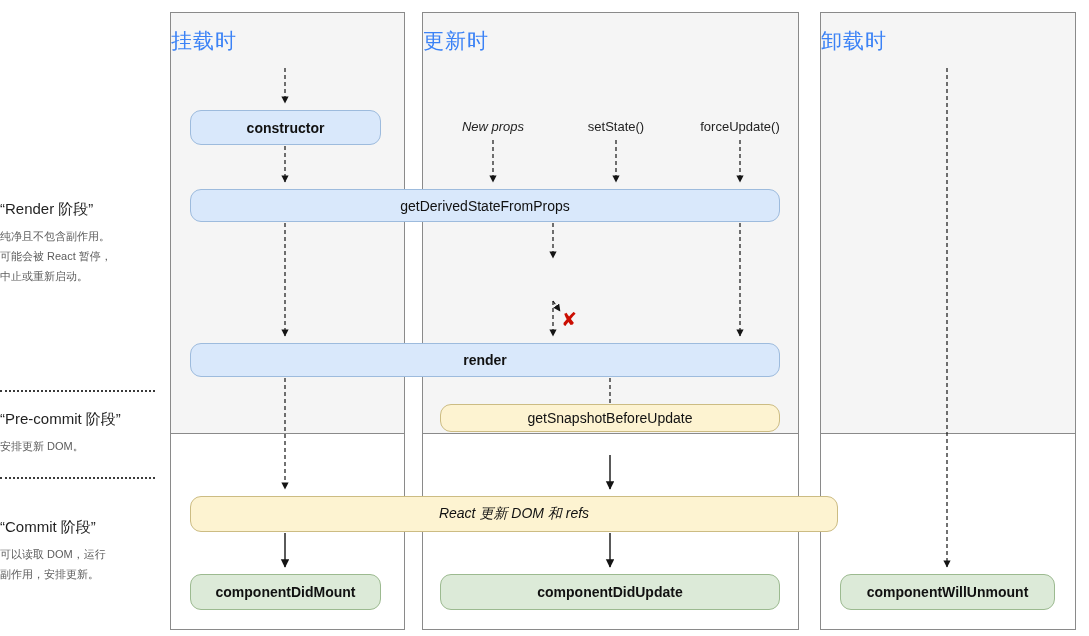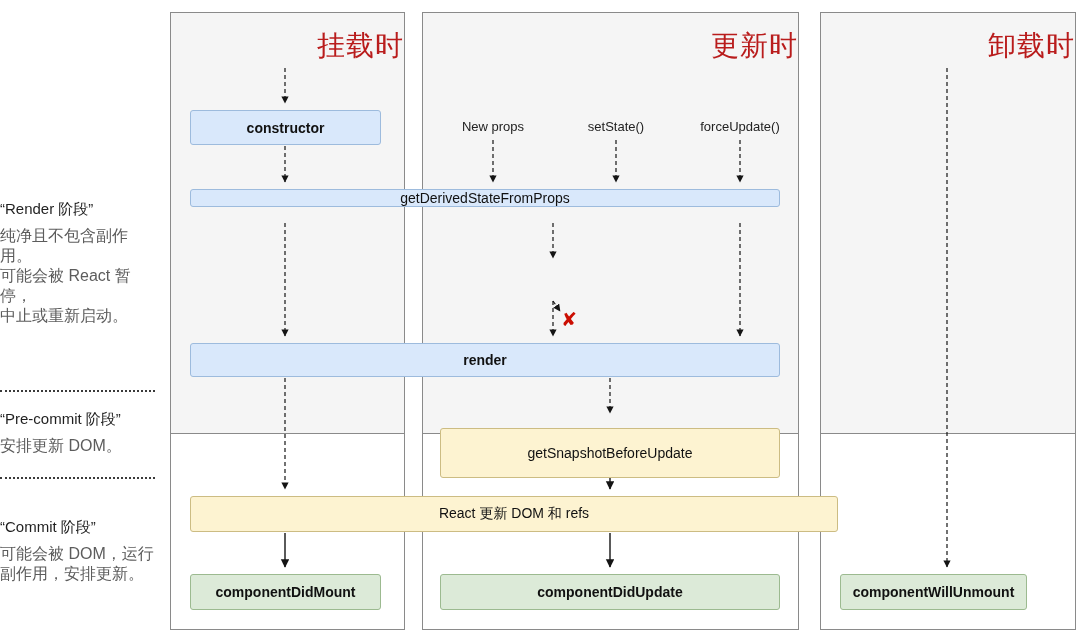--- a/index.html
+++ b/index.html
@@ -2,39 +2,39 @@
 <html><head>
 <meta charset="utf-8">
 <style>
   *{margin:0;padding:0;box-sizing:border-box}
   html,body{background:#fff}
   body{font-family:"Liberation Sans","DejaVu Sans",sans-serif;color:#111}
   .stage{position:relative;width:1089px;height:636px;background:#fff;overflow:hidden}
 
   .panel{position:absolute;top:12px;height:618px;border:1px solid #8a8a8a;background:#fff;z-index:1}
   .panel-top{position:absolute;left:0;right:0;top:0;height:421px;background:#f5f5f5;border-bottom:1px solid #8a8a8a}
-  .col-title{position:absolute;top:14px;left:0;right:0;text-align:right;font-size:28px;color:#b91c1c;letter-spacing:1px}
+  .col-title{position:absolute;top:14px;left:0;right:0;text-align:left;font-size:21px;color:#3b82f6;letter-spacing:1px}
 
   .arrows{position:absolute;left:0;top:0;z-index:4}
   .dash{stroke:#141414;stroke-width:1.2;stroke-dasharray:4 3;fill:none}
   .sol{stroke:#141414;stroke-width:1.4;fill:none}
 
   .node{position:absolute;z-index:6;display:flex;align-items:center;justify-content:center;
-        border:1px solid;border-radius:3px;font-size:14px;color:#111;text-align:center}
+        border:1px solid;border-radius:11px;font-size:14px;color:#111;text-align:center}
   .blue{background:#d9e8fb;border-color:#9dbbdd}
   .yellow{background:#fdf3d1;border-color:#ccbc83}
   .green{background:#dcead8;border-color:#9cba90}
   .bold{font-weight:700}
-  .italic{}
+  .italic{font-style:italic}
 
   .trigger{position:absolute;top:119px;width:110px;text-align:center;font-size:13px;color:#222;z-index:6}
 
   .phase{position:absolute;left:0;width:158px;text-align:left;z-index:2}
   .phase-title{font-size:15px;color:#1f1f1f;margin-bottom:7px}
-  .phase-line{font-size:16px;color:#5c5c5c;line-height:20px}
+  .phase-line{font-size:11px;color:#5c5c5c;line-height:20px}
   .dotsep{position:absolute;left:0;width:155px;height:0;border-top:2px dotted #3a3a3a;z-index:2}
 
   .abort-x{position:absolute;left:561px;top:309px;z-index:7;color:#cb0e02;font-size:19px;font-weight:700;line-height:22px}
 </style>
 </head>
 <body>
 
 <div class="stage">
 
   <div class="panel" style="left:170px;width:235px">
@@ -57,21 +57,21 @@
     <div class="phase-line">中止或重新启动。</div>
   </div>
   <div class="dotsep" style="top:390px"></div>
   <div class="phase" style="top:410px">
     <div class="phase-title">“Pre-commit 阶段”</div>
     <div class="phase-line">安排更新 DOM。</div>
   </div>
   <div class="dotsep" style="top:477px"></div>
   <div class="phase" style="top:518px">
     <div class="phase-title">“Commit 阶段”</div>
-    <div class="phase-line">可能会被 DOM，运行</div>
+    <div class="phase-line">可以读取 DOM，运行</div>
     <div class="phase-line">副作用，安排更新。</div>
   </div>
 
   <svg class="arrows" width="1089" height="636">
     <defs>
       <marker id="ah" markerWidth="8" markerHeight="8" refX="5.5" refY="3" orient="auto">
         <path d="M0,0 L6,3 L0,6 Z" fill="#141414"></path>
       </marker>
     </defs>
 
@@ -96,21 +96,21 @@
     <line class="dash" x1="947" y1="68" x2="947" y2="567" marker-end="url(#ah)"></line>
   </svg>
 
   <span class="abort-x">✘</span>
 
   <span class="trigger italic" style="left:438px">New props</span>
   <span class="trigger" style="left:561px">setState()</span>
   <span class="trigger" style="left:685px">forceUpdate()</span>
 
   <div class="node blue bold" style="left:190px;top:110px;width:191px;height:35px">constructor</div>
-  <div class="node blue" style="left:190px;top:189px;width:590px;height:18px">getDerivedStateFromProps</div>
+  <div class="node blue" style="left:190px;top:189px;width:590px;height:33px">getDerivedStateFromProps</div>
   <div class="node blue bold" style="left:190px;top:343px;width:590px;height:34px">render</div>
-  <div class="node yellow" style="left:440px;top:428px;width:340px;height:50px">getSnapshotBeforeUpdate</div>
+  <div class="node yellow" style="left:440px;top:404px;width:340px;height:28px">getSnapshotBeforeUpdate</div>
   <div class="node yellow italic" style="left:190px;top:496px;width:648px;height:36px">React 更新 DOM 和 refs</div>
   <div class="node green bold" style="left:440px;top:574px;width:340px;height:36px">componentDidUpdate</div>
   <div class="node green bold" style="left:190px;top:574px;width:191px;height:36px">componentDidMount</div>
-  <div class="node green bold" style="left:840px;top:574px;width:187px;height:36px">componentWillUnmount</div>
+  <div class="node green bold" style="left:840px;top:574px;width:215px;height:36px">componentWillUnmount</div>
 
 </div>
 
 </body></html>

